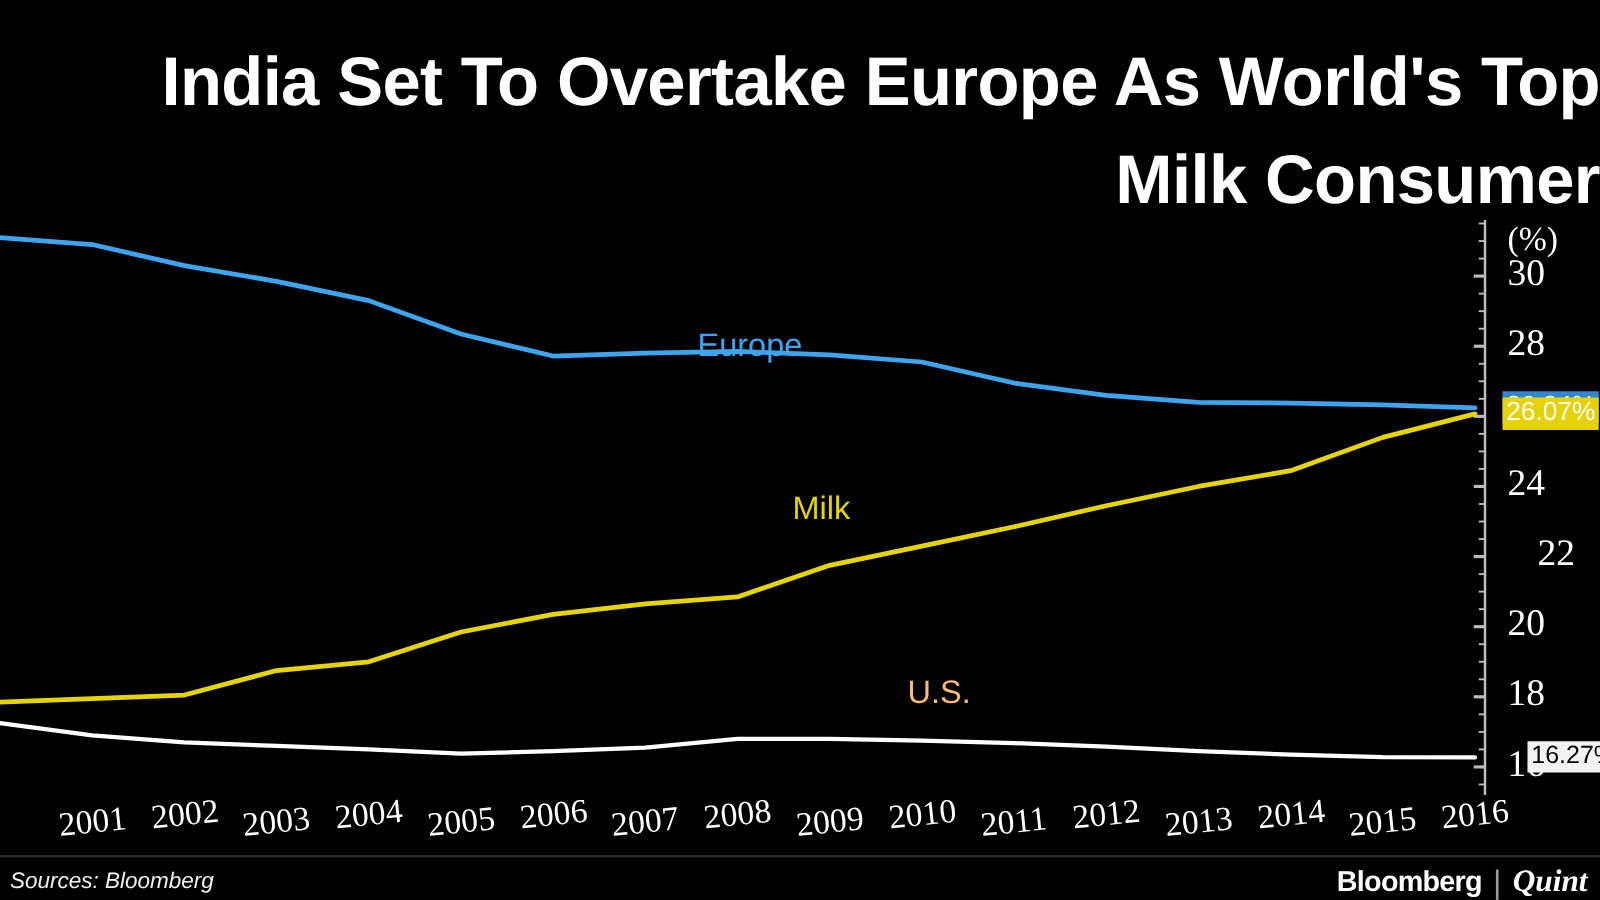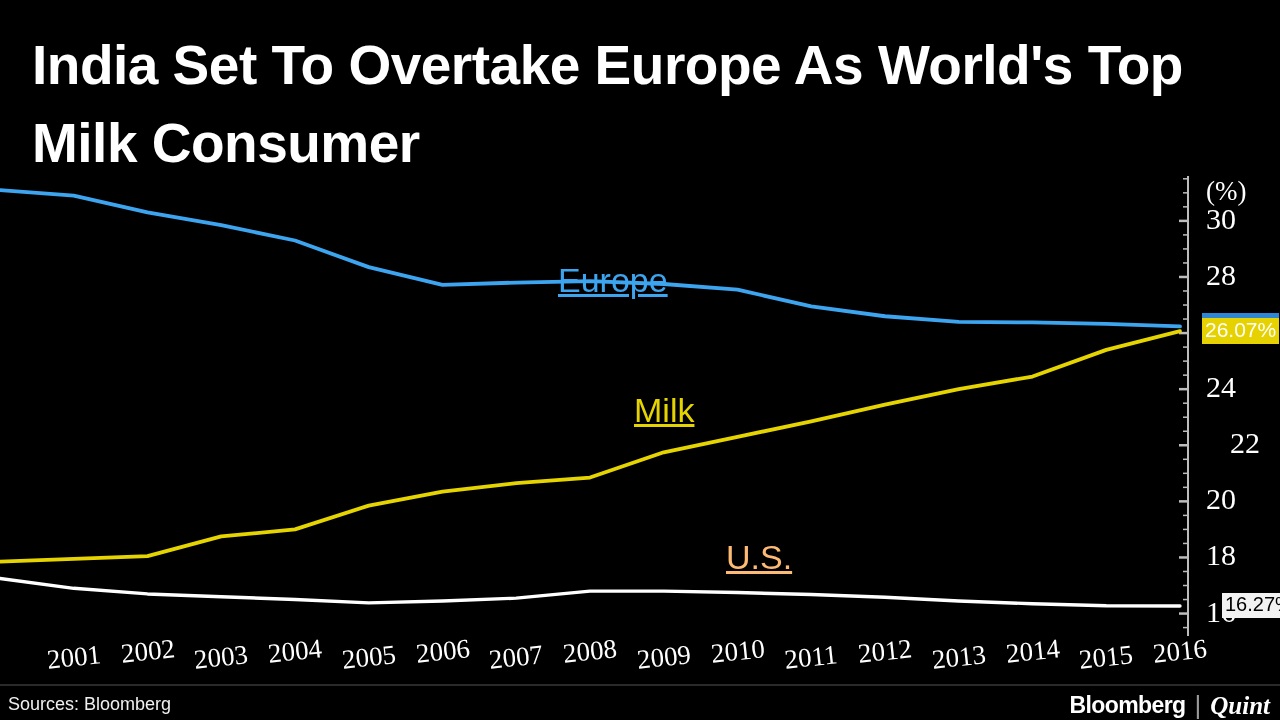--- a/index.html
+++ b/index.html
@@ -8,29 +8,28 @@
     background: #000000;
     overflow: hidden;
     font-family: "Liberation Sans", sans-serif;
   }
   #root { position: relative; width: 1280px; height: 720px; background: #000; }
 
   
   .title-block {
     position: absolute;
     top: 26px; left: 0; width: 1280px;
-    text-align: left;
+    text-align: right;
     color: #ffffff;
     font-family: "Liberation Sans", sans-serif;
     font-weight: bold;
     font-size: 55px;
     line-height: 1.42;
     letter-spacing: -0.5px;
     white-space: pre-line;
-    padding-left: 32px;
   }
 
   
   .chart-wrap {
     position: absolute;
     left: 0; top: 176px;
     width: 1280px; height: 460px;
   }
   .chart-svg { position: absolute; left: 0; top: 0; }
 
@@ -61,24 +60,23 @@
     line-height: 1.08;
     white-space: nowrap;
   }
   .callout-europe { background: #2f87d4; color: #ffffff; }
   .callout-india  { background: #e6d200; color: #ffffff; }
   .callout-us     { background: #f2f2f2; color: #000000; font-size: 20px; margin-left: 20px; }
 
   
   .series-label {
     position: absolute;
-    font-size: 34px;
+    font-size: 26px;
     font-family: "Liberation Sans", sans-serif;
     white-space: nowrap;
-    text-decoration: underline;
   }
   .lbl-europe { color: #3da5f0; left: 558px; top: 261px; }
   .lbl-india  { color: #e5d400; left: 634px; top: 391px; }
   .lbl-us     { color: #fdba74; left: 726px; top: 538px; text-align: right; }
 
   
   .xlabels { position: absolute; left: 0; top: 634px; width: 1280px; height: 50px; }
   .xtick-label {
     position: absolute;
     color: #ffffff;
@@ -91,20 +89,21 @@
 
   
   .footer-rule {
     position: absolute; left: 0; top: 684px;
     width: 1280px; height: 2px; background: #2a2a2a;
   }
   .sources {
     position: absolute; left: 8px; top: 694px;
     color: #f0f0f0;
     font-size: 18px;
+    font-style: italic;
     font-family: "Liberation Sans", sans-serif;
   }
   .brand {
     position: absolute; right: 10px; top: 690px;
     display: flex; align-items: center; gap: 9px;
   }
   .brand-bloomberg {
     color: #ffffff; font-size: 23px; font-weight: bold;
     font-family: "Liberation Sans", sans-serif;
     letter-spacing: -0.6px;

